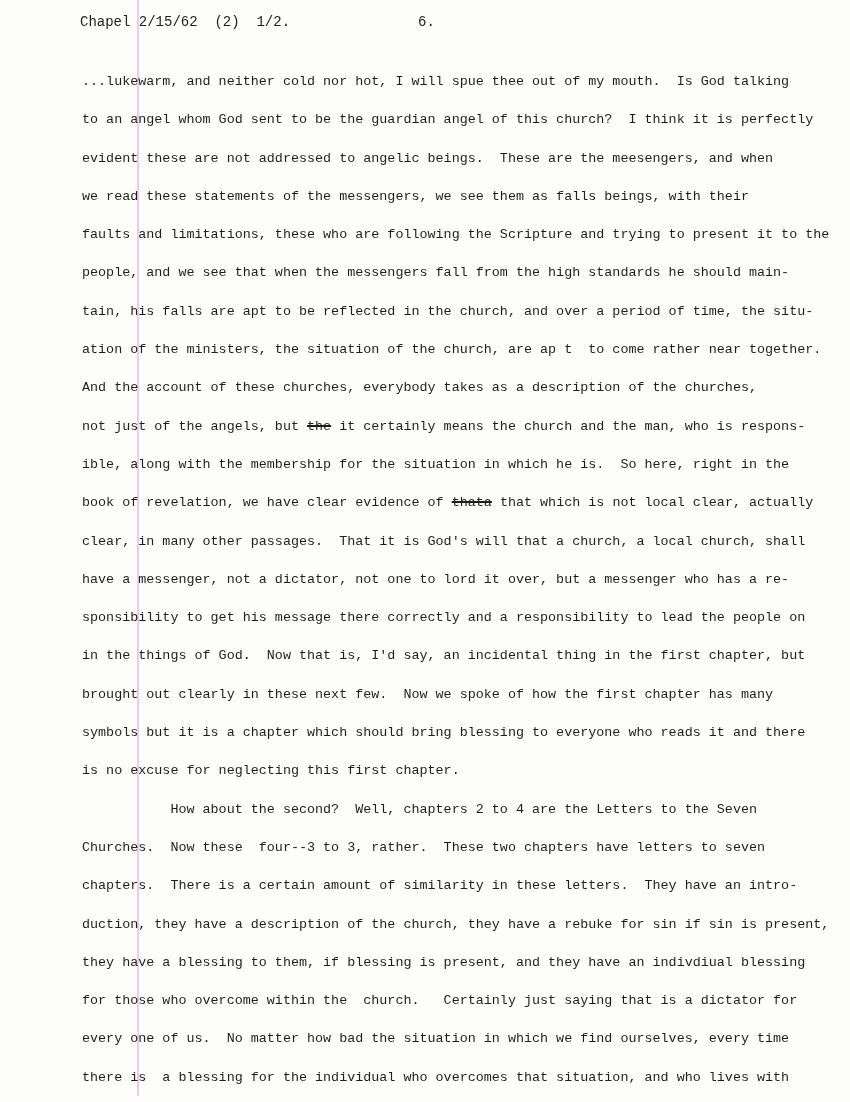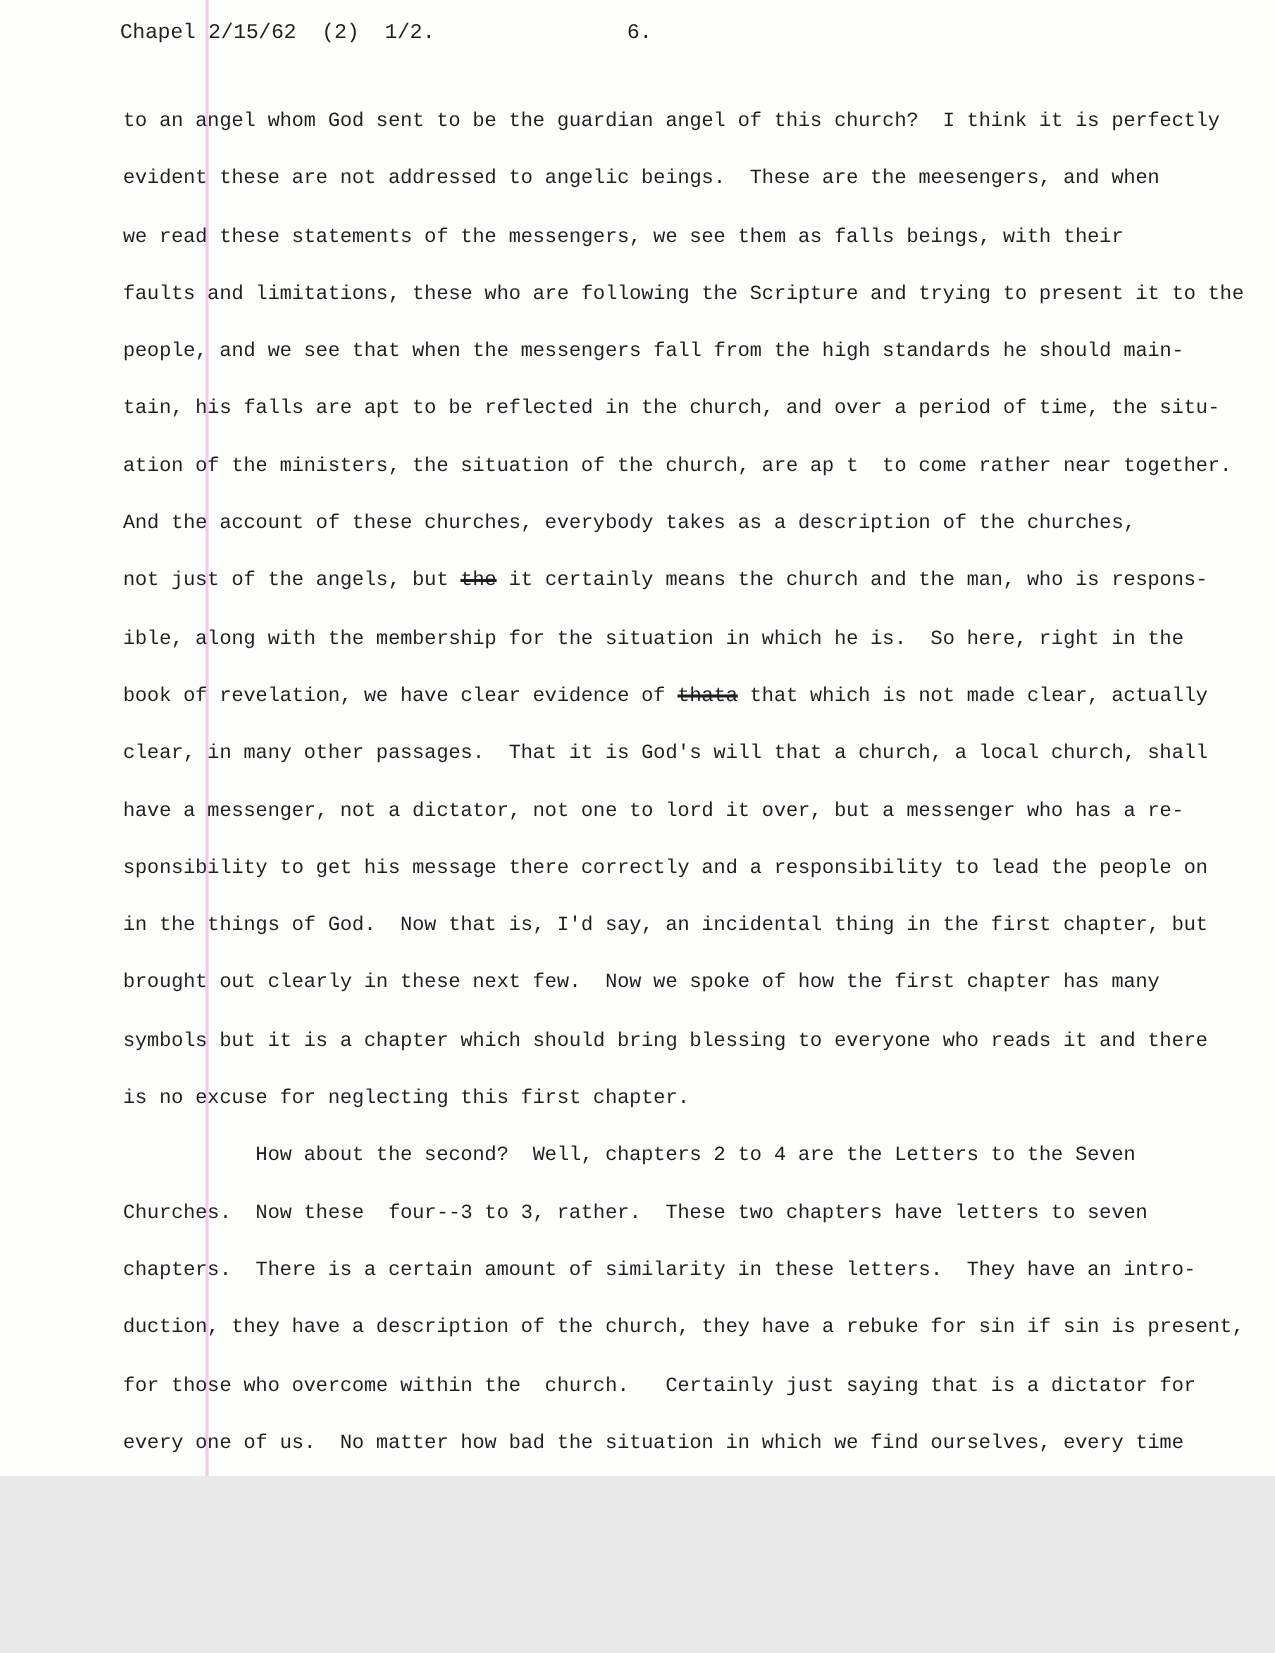--- a/index.html
+++ b/index.html
@@ -3,21 +3,21 @@
 <meta charset="utf-8">
 <style>
   html, body {
     margin: 0;
     padding: 0;
     background: #e9e9e9;
   }
   .page {
     position: relative;
     width: 850px;
-    height: 984px;
+    height: 1102px;
     background: var(--paper, #fdfdfc);
     overflow: hidden;
     font-family: "Liberation Mono", "DejaVu Sans Mono", monospace;
     color: var(--ink, #1e1e1e);
   }
   .margin-line {
     position: absolute;
     left: 137px;
     top: 0;
     width: 2px;
@@ -67,39 +67,41 @@
 
 <div class="page">
   <div class="margin-line"></div>
 
   <div class="header">
     <span class="hleft">Chapel 2/15/62  (2)  1/2.</span>
     <span class="hpage">6.</span>
   </div>
 
   <div class="body-text">
+      <div class="tline"><span>...lukewarm, and neither cold nor hot, I will spue thee out of my mouth.  Is God talking</span></div>
       <div class="tline"><span>to an angel whom God sent to be the guardian angel of this church?  I think it is perfectly</span></div>
       <div class="tline"><span>evident these are not addressed to angelic beings.  These are the meesengers, and when</span></div>
       <div class="tline"><span>we read these statements of the messengers, we see them as falls beings, with their</span></div>
       <div class="tline"><span>faults and limitations, these who are following the Scripture and trying to present it to the</span></div>
       <div class="tline"><span>people, and we see that when the messengers fall from the high standards he should main-</span></div>
       <div class="tline"><span>tain, his falls are apt to be reflected in the church, and over a period of time, the situ-</span></div>
       <div class="tline"><span>ation of the ministers, the situation of the church, are ap t  to come rather near together.</span></div>
       <div class="tline"><span>And the account of these churches, everybody takes as a description of the churches,</span></div>
       <div class="tline"><span>not just of the angels, but </span><span class="struck">the</span><span> it certainly means the church and the man, who is respons-</span></div>
       <div class="tline"><span>ible, along with the membership for the situation in which he is.  So here, right in the</span></div>
-      <div class="tline"><span>book of revelation, we have clear evidence of </span><span class="struck">thata</span><span> that which is not made clear, actually</span></div>
+      <div class="tline"><span>book of revelation, we have clear evidence of </span><span class="struck">thata</span><span> that which is not local clear, actually</span></div>
       <div class="tline"><span>clear, in many other passages.  That it is God's will that a church, a local church, shall</span></div>
       <div class="tline"><span>have a messenger, not a dictator, not one to lord it over, but a messenger who has a re-</span></div>
       <div class="tline"><span>sponsibility to get his message there correctly and a responsibility to lead the people on</span></div>
       <div class="tline"><span>in the things of God.  Now that is, I'd say, an incidental thing in the first chapter, but</span></div>
       <div class="tline"><span>brought out clearly in these next few.  Now we spoke of how the first chapter has many</span></div>
       <div class="tline"><span>symbols but it is a chapter which should bring blessing to everyone who reads it and there</span></div>
       <div class="tline"><span>is no excuse for neglecting this first chapter.</span></div>
       <div class="tline"><span>           How about the second?  Well, chapters 2 to 4 are the Letters to the Seven</span></div>
       <div class="tline"><span>Churches.  Now these  four--3 to 3, rather.  These two chapters have letters to seven</span></div>
       <div class="tline"><span>chapters.  There is a certain amount of similarity in these letters.  They have an intro-</span></div>
       <div class="tline"><span>duction, they have a description of the church, they have a rebuke for sin if sin is present,</span></div>
+      <div class="tline"><span>they have a blessing to them, if blessing is present, and they have an indivdiual blessing</span></div>
       <div class="tline"><span>for those who overcome within the  church.   Certainly just saying that is a dictator for</span></div>
       <div class="tline"><span>every one of us.  No matter how bad the situation in which we find ourselves, every time</span></div>
       <div class="tline"><span>there is  a blessing for the individual who overcomes that situation, and who lives with</span></div>
     </div>
 </div>
 
 </body></html>

